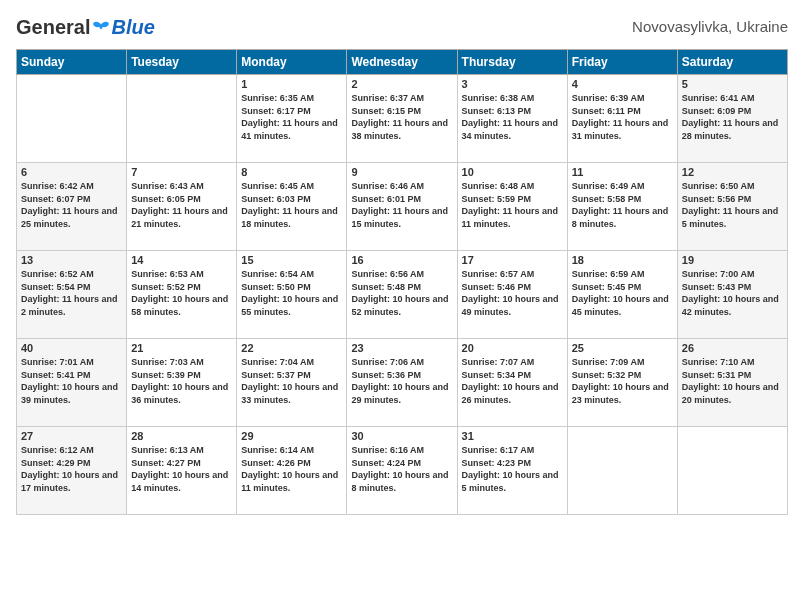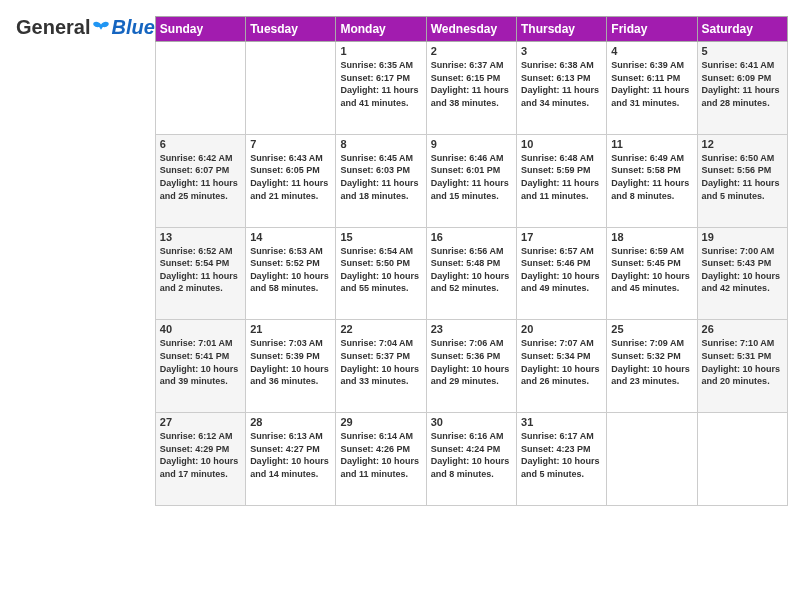--- a/index.html
+++ b/index.html
@@ -8,21 +8,21 @@
       background: #fff;
       width: 792px;
       height: 612px;
       overflow: hidden;
     }
     .page {
       width: 792px;
       height: 516px;
       padding: 16px 4px 10px 16px;
       display: flex;
-      flex-direction: row;
+      flex-direction: column;
     }
     .header {
       display: flex;
       justify-content: space-between;
       align-items: flex-start;
       margin-bottom: 10px;
     }
     .logo {
       display: flex;
       flex-direction: column;
@@ -56,21 +56,21 @@
       color: #555;
       margin-top: 2px;
     }
     .calendar {
       flex: 1;
       border-collapse: collapse;
       width: 100%;
       table-layout: fixed;
     }
     .calendar thead tr th {
-      background: #a21caf;
+      background: #0369a1;
       color: #fff;
       font-size: 12px;
       font-weight: bold;
       padding: 5px 4px;
       border: 1px solid #aaa;
       text-align: left;
     }
     .calendar tbody tr td {
       border: 1px solid #ccc;
       vertical-align: top;
@@ -105,20 +105,21 @@
     <div class="logo">
       <div class="logo-text">
         <span class="logo-general">General</span>
         <svg class="logo-bird" viewBox="0 0 20 20">
           <path d="M18 4 C16 2, 12 3, 10 6 C8 3, 4 2, 2 4 C0 6, 3 10, 8 9 L10 12 L12 9 C17 10, 20 6, 18 4Z" fill="#2196f3"></path>
         </svg>
         <span class="logo-blue" style="margin-left:1px;font-style:italic;">Blue</span>
       </div>
     </div>
     <div class="title-block">
+      <div class="subtitle">Novovasylivka, Ukraine</div>
     </div>
   </div>
 
   <table class="calendar">
     <thead>
       <tr>
 
       <th>Sunday</th>
           <th>Tuesday</th>
           <th>Monday</th>

